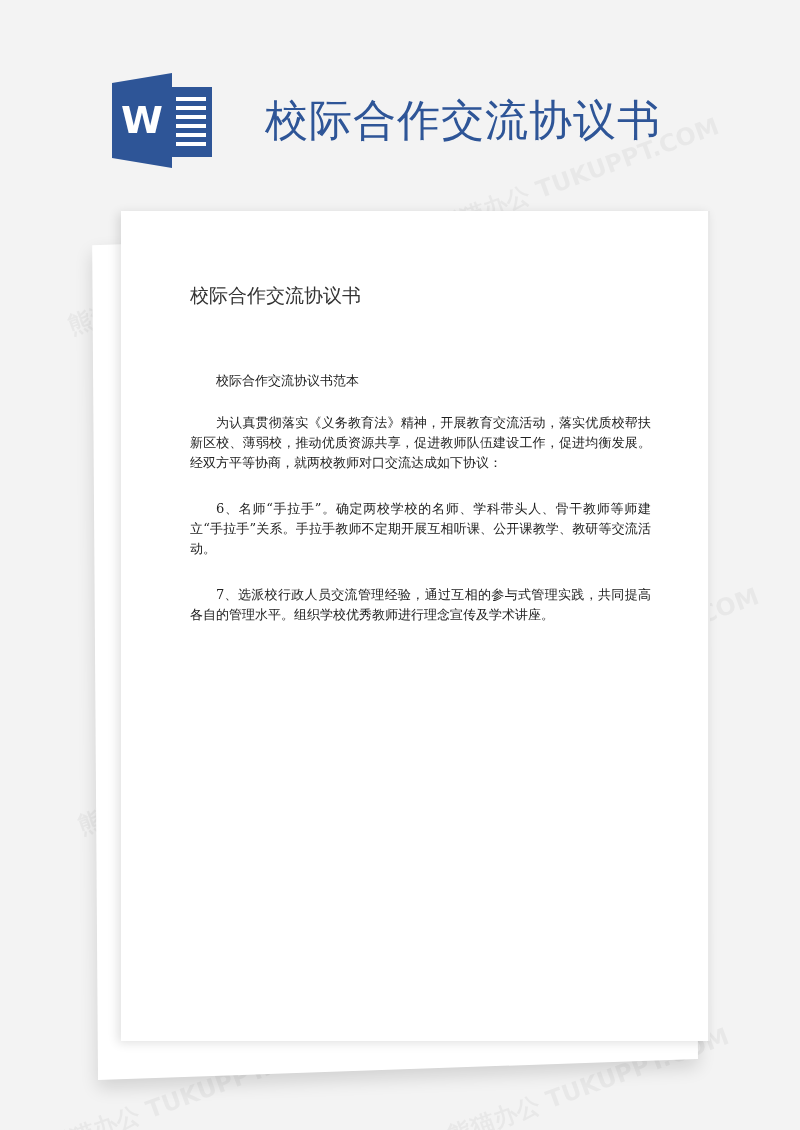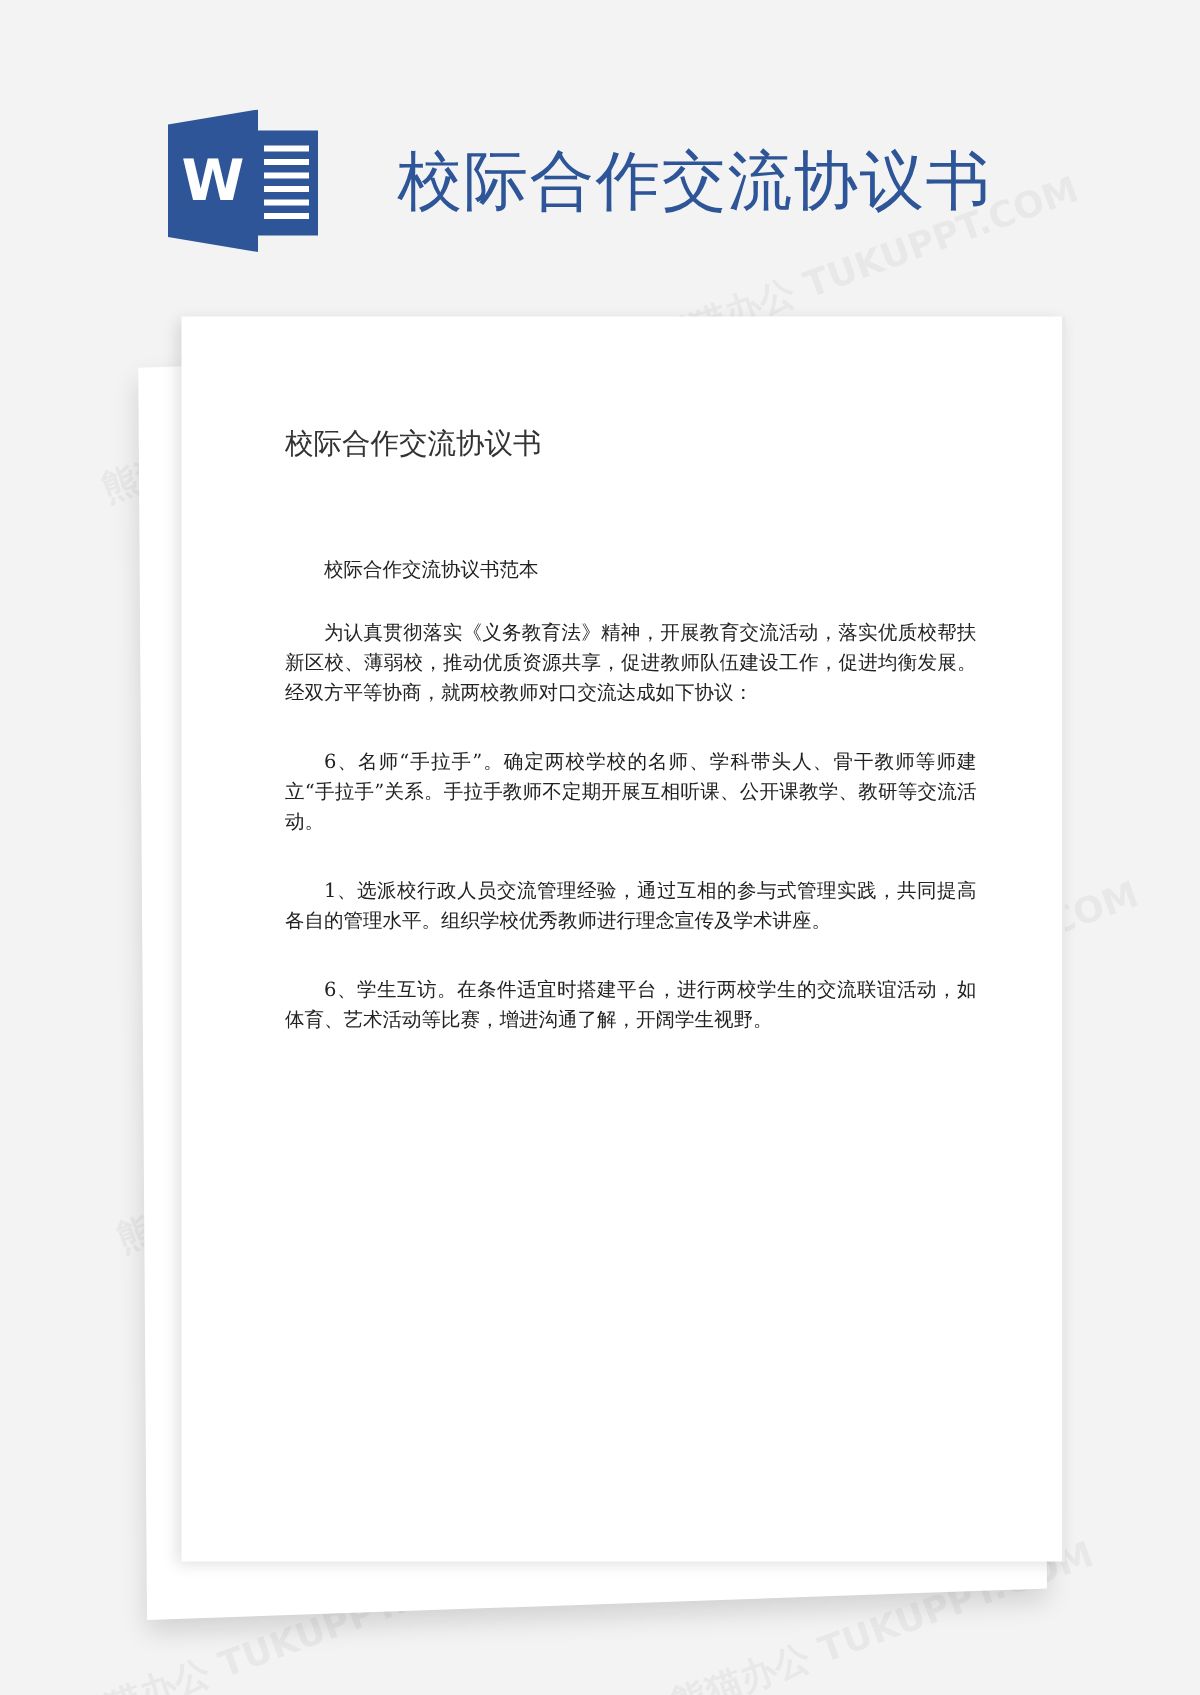--- a/index.html
+++ b/index.html
@@ -71,16 +71,15 @@
 <div class="watermark" style="left:440px; top:1070px;">熊猫办公 TUKUPPT.COM</div>
 
 <div class="back-page"></div>
 
 <div class="page">
   <div class="doc-title">校际合作交流协议书</div>
   <div class="doc-body">
     <p class="para subtitle">校际合作交流协议书范本</p>
     <p class="para">为认真贯彻落实《义务教育法》精神，开展教育交流活动，落实优质校帮扶新区校、薄弱校，推动优质资源共享，促进教师队伍建设工作，促进均衡发展。经双方平等协商，就两校教师对口交流达成如下协议：</p>
     <p class="para">6、名师“手拉手”。确定两校学校的名师、学科带头人、骨干教师等师建立“手拉手”关系。手拉手教师不定期开展互相听课、公开课教学、教研等交流活动。</p>
-    <p class="para">1、选派校行政人员交流管理经验，通过互相的参与式管理实践，共同提高各自的管理水平。组织学校优秀教师进行理念宣传及学术讲座。</p>
-    <p class="para">6、学生互访。在条件适宜时搭建平台，进行两校学生的交流联谊活动，如体育、艺术活动等比赛，增进沟通了解，开阔学生视野。</p>
+    <p class="para">7、选派校行政人员交流管理经验，通过互相的参与式管理实践，共同提高各自的管理水平。组织学校优秀教师进行理念宣传及学术讲座。</p>
   </div>
 </div>
 
 </body></html>

